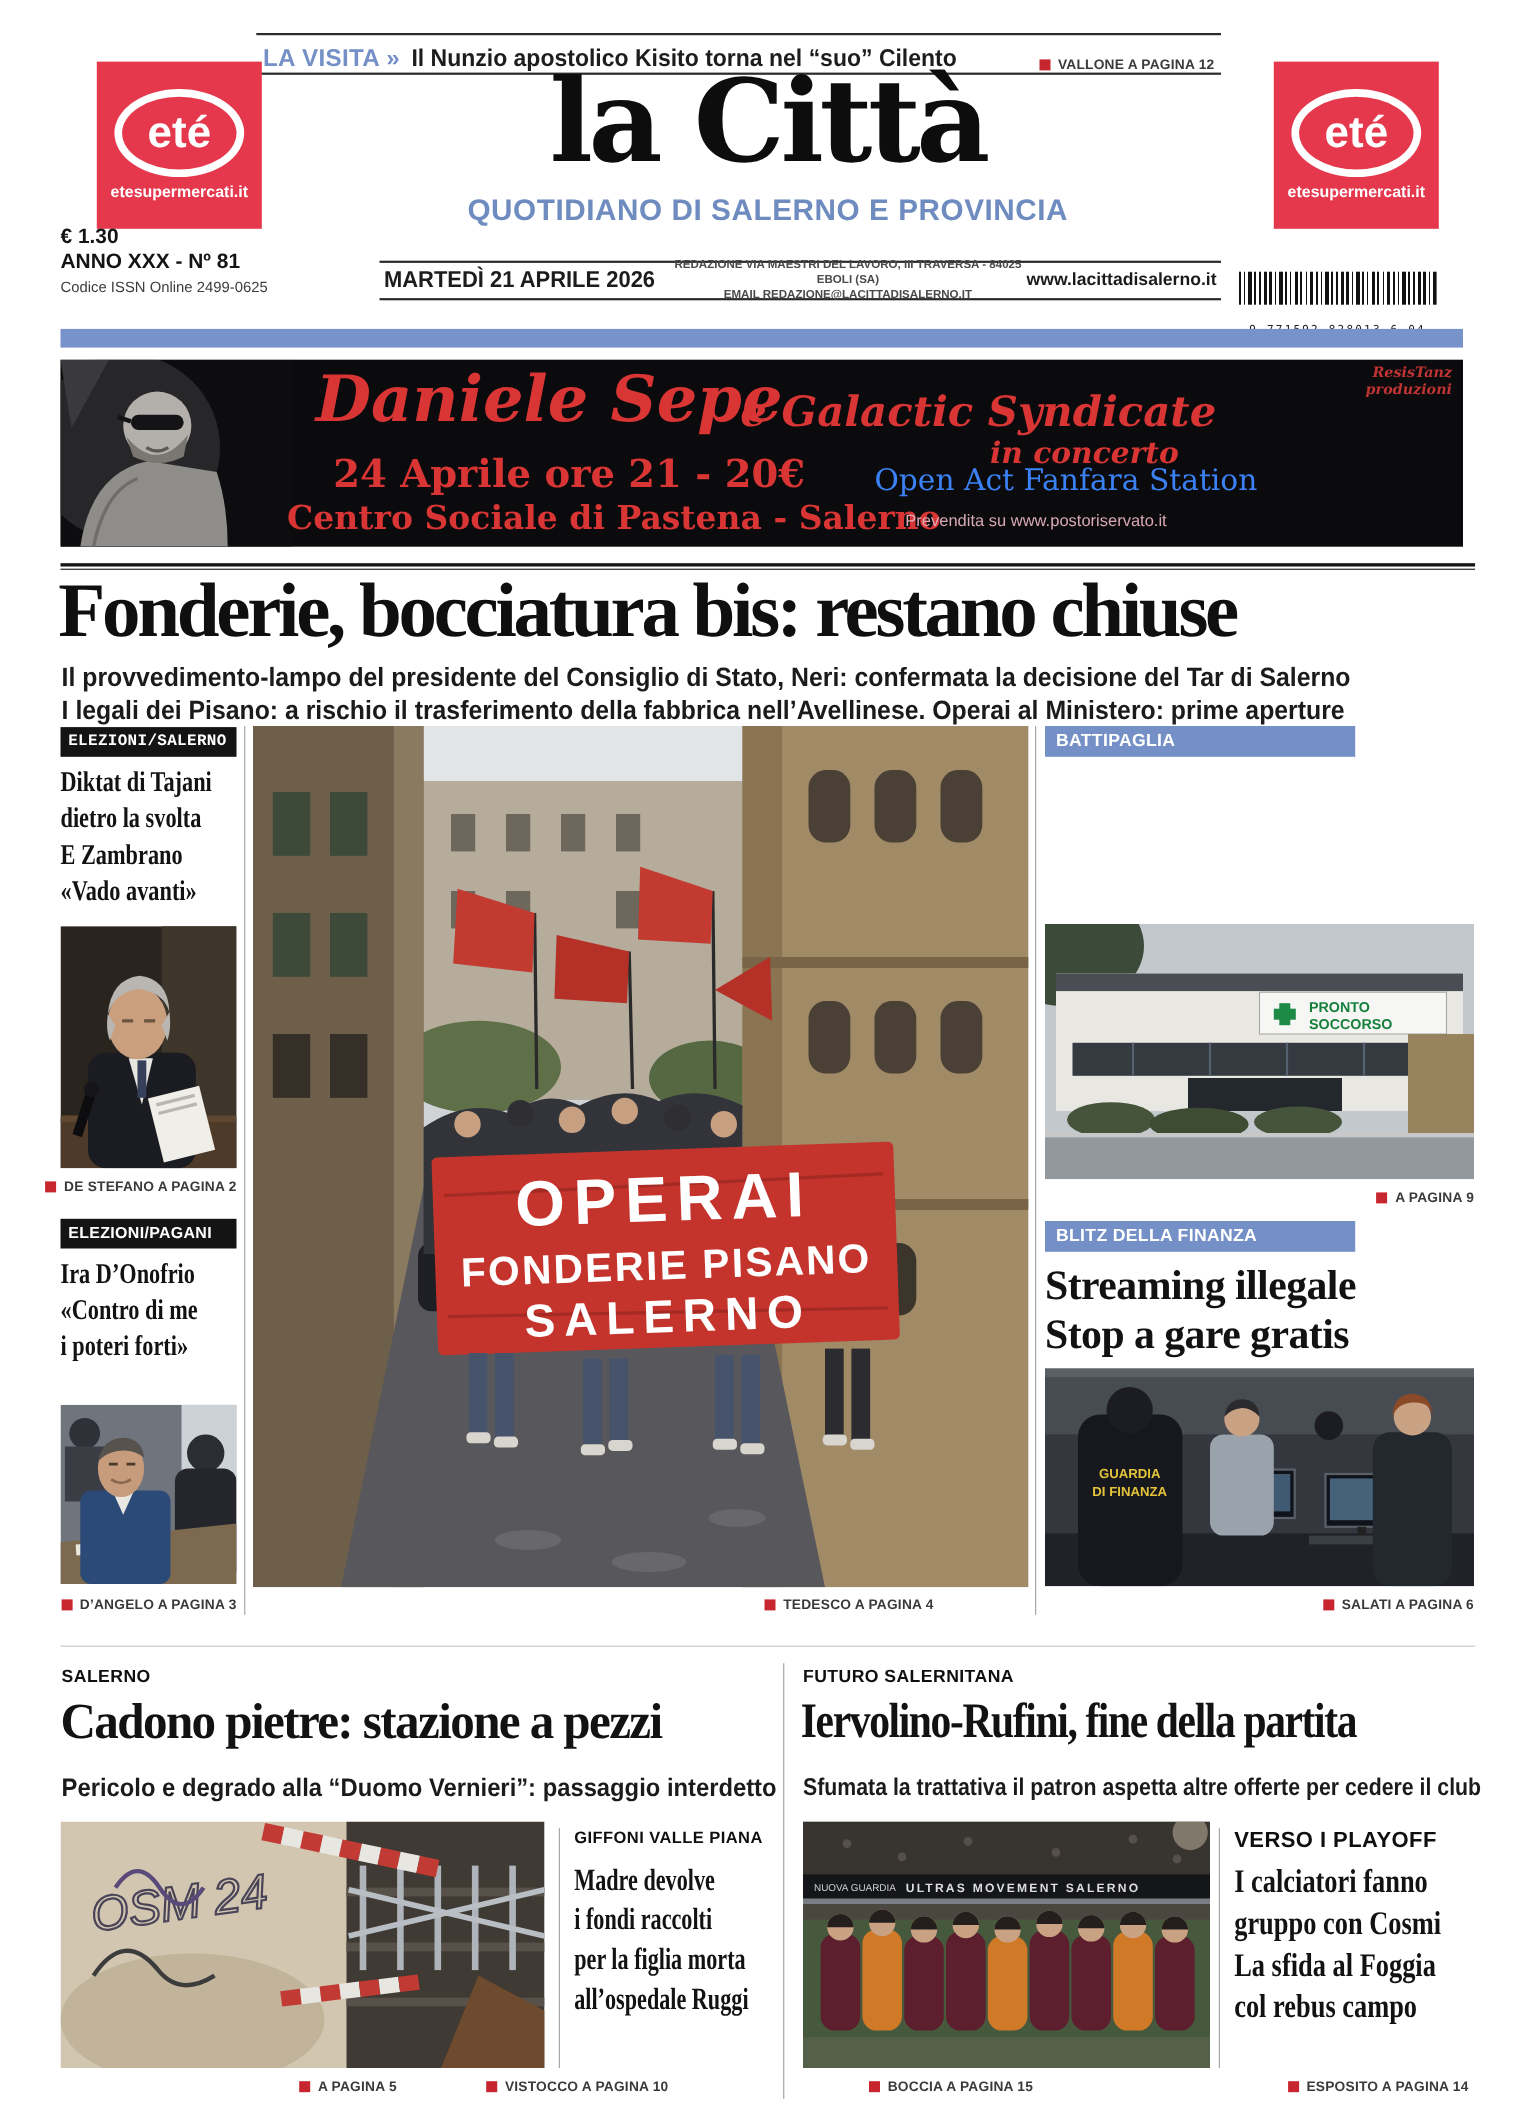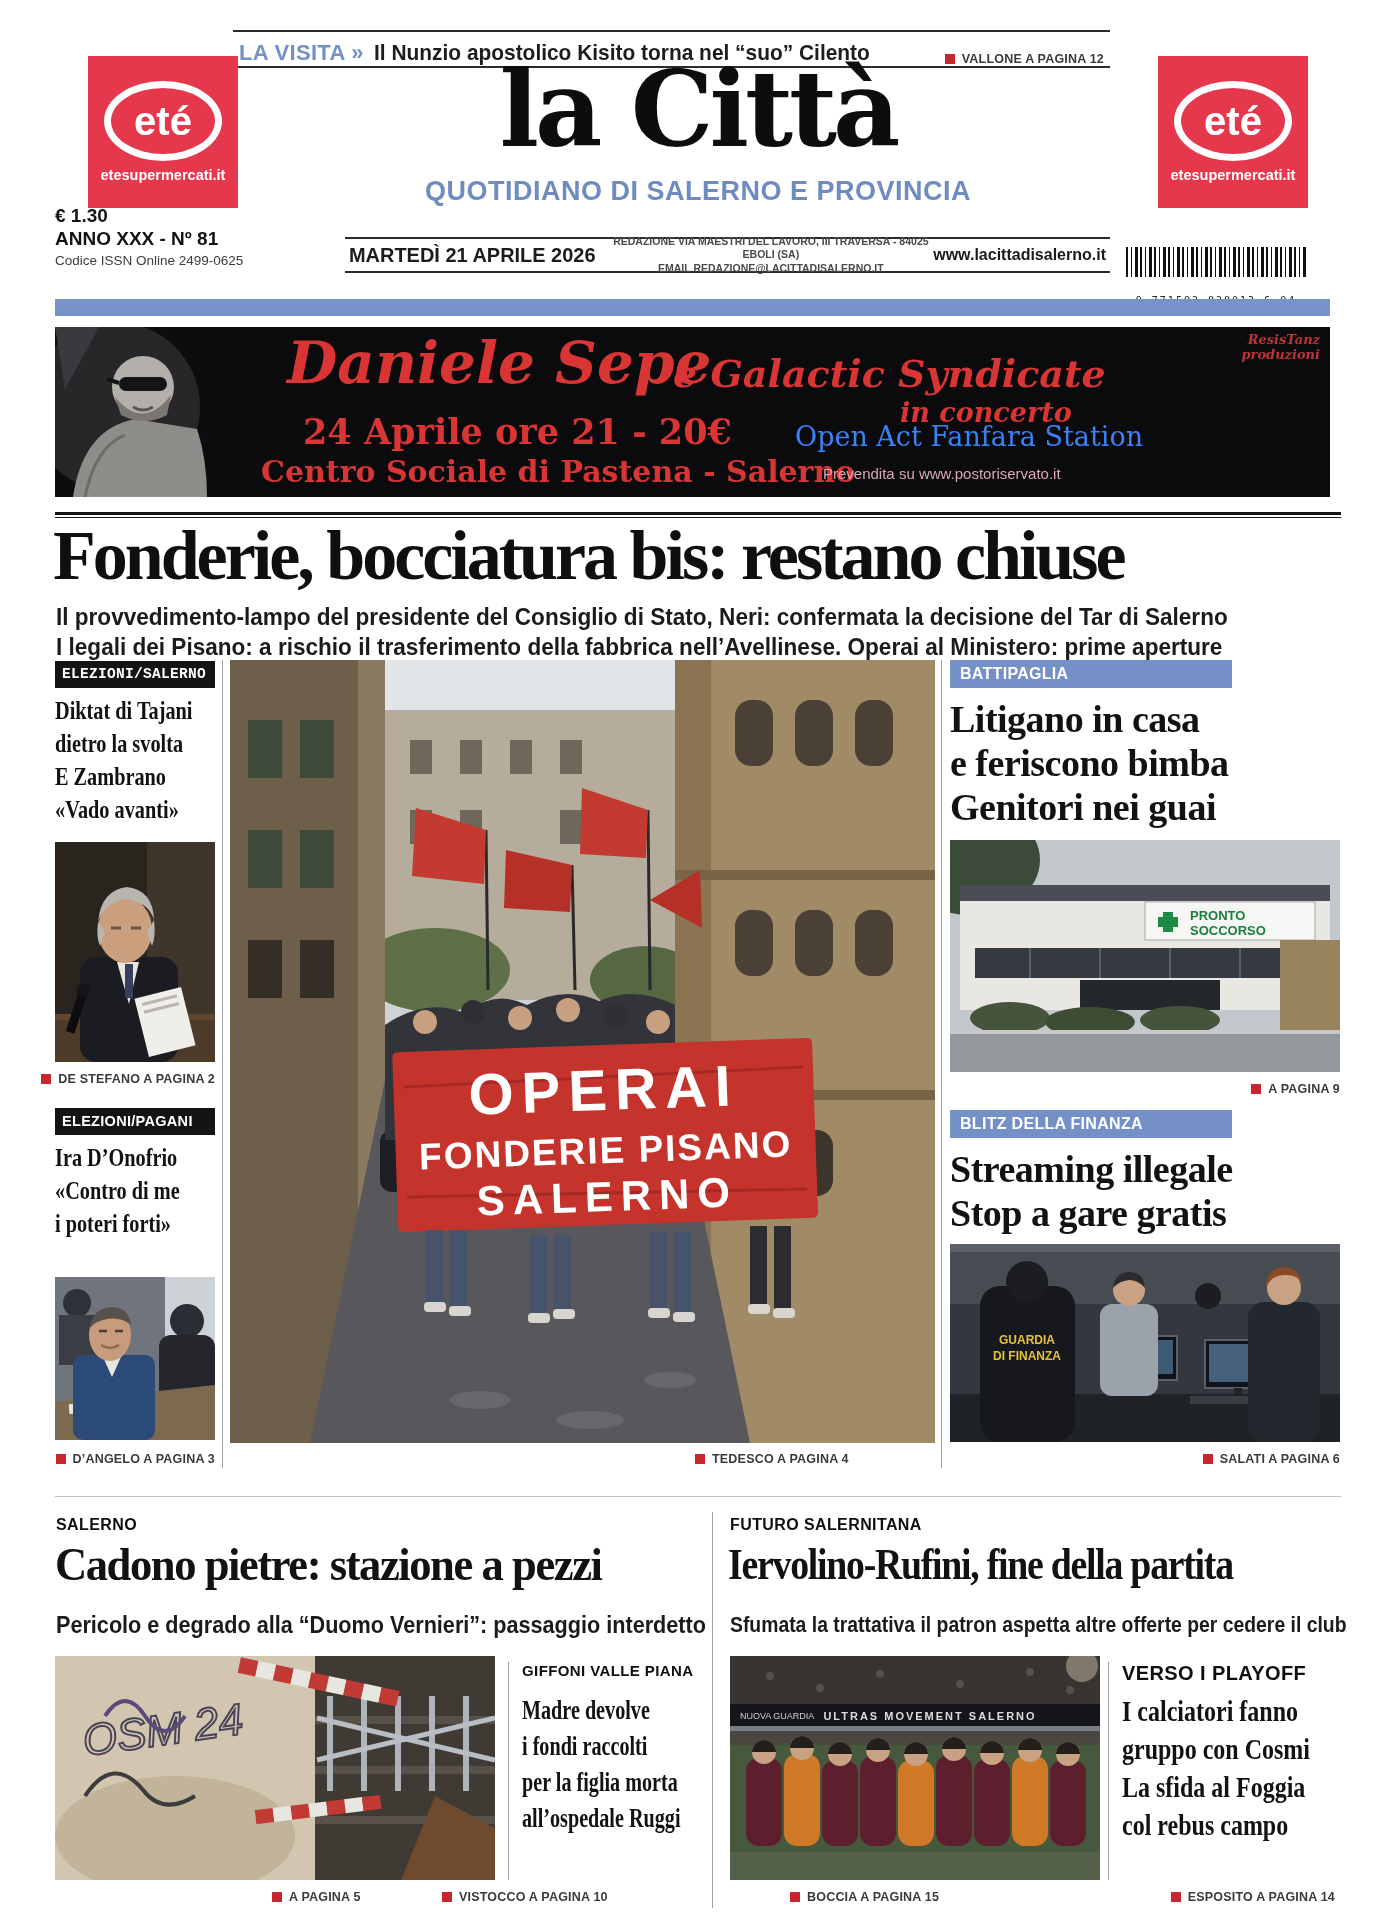--- a/index.html
+++ b/index.html
@@ -315,25 +315,20 @@
       <rect x="518" y="644" width="22" height="10" rx="4"></rect>
         <rect x="543" y="648" width="22" height="10" rx="4"></rect>
     </g>
   </svg>
   <div class="cap" style="left:695px;top:1452px;">
     <span class="sq"></span>
     <span>TEDESCO A PAGINA 4</span>
   </div>
 
   <div class="kb kblue" style="left:950px;top:660px;width:282px;">BATTIPAGLIA</div>
-  <div class="shead rcol-h" style="left:950px;top:697px;">
-    <div>Litigano in casa</div>
-    <div>e feriscono bimba</div>
-    <div>Genitori nei guai</div>
-  </div>
   <svg class="photo" style="left:950px;top:840px;" width="390" height="232" viewBox="0 0 390 232">
     <rect width="390" height="232" fill="#c2c8cc"></rect>
     <ellipse cx="20" cy="20" rx="70" ry="55" fill="#3c4a3a"></ellipse>
     <rect x="10" y="45" width="370" height="125" fill="#e9e7e1"></rect>
     <rect x="10" y="45" width="370" height="16" fill="#4a4e54"></rect>
     <rect x="25" y="108" width="340" height="30" fill="#343a40"></rect>
     <line x1="80" y1="108" x2="80" y2="138" stroke="#556070" stroke-width="2"></line>
     <line x1="150" y1="108" x2="150" y2="138" stroke="#556070" stroke-width="2"></line>
     <line x1="220" y1="108" x2="220" y2="138" stroke="#556070" stroke-width="2"></line>
     <line x1="290" y1="108" x2="290" y2="138" stroke="#556070" stroke-width="2"></line>

